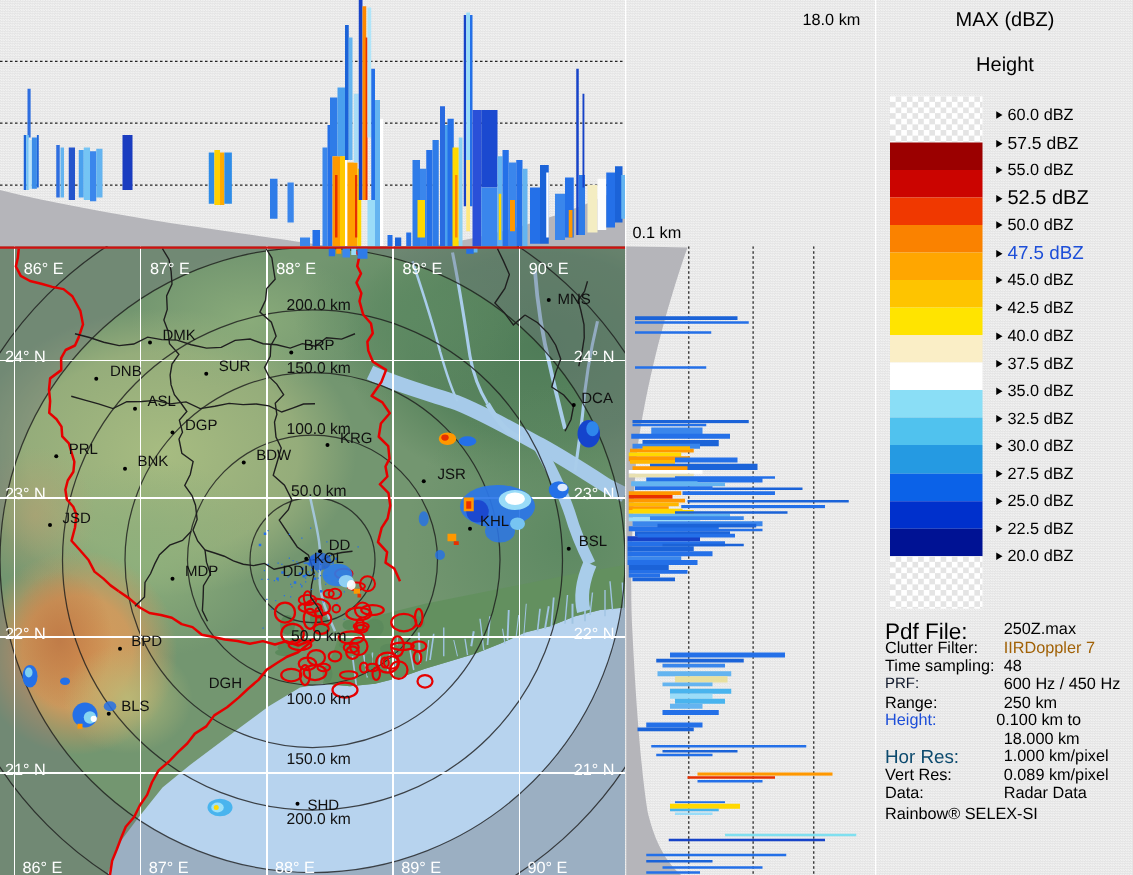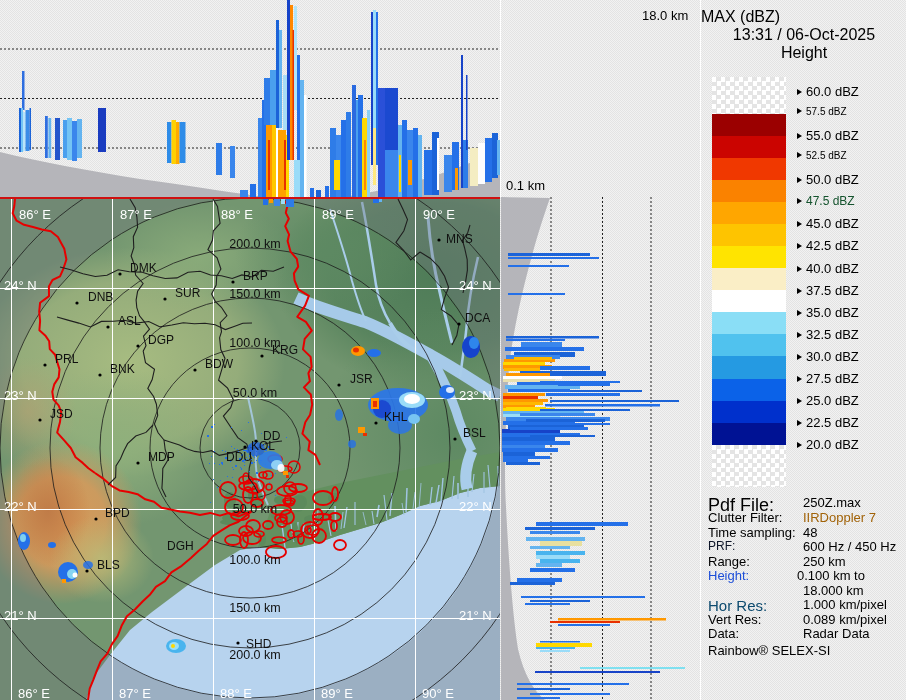--- a/index.html
+++ b/index.html
@@ -504,46 +504,45 @@
 <rect x="36" y="450" width="39" height="2" fill="#49b4ee"></rect>
 <rect x="40" y="453" width="30" height="2" fill="#9adcf8"></rect>
 <rect x="80" y="470" width="105" height="2" fill="#7fe0f0"></rect>
 <rect x="35" y="474" width="125" height="2" fill="#1743c8"></rect>
 <rect x="17" y="486" width="112" height="2" fill="#2470e8"></rect>
 <rect x="17" y="491" width="53" height="2" fill="#1b63d8"></rect>
 <rect x="30" y="496" width="80" height="2" fill="#2470e8"></rect>
 <rect x="17" y="500" width="43" height="2" fill="#2470e8"></rect>
 </svg>
 <div style="position:absolute;left:700px;top:0;width:206px;height:700px;border-left:1px solid #fff">
-<div style="position:absolute;width:206px;text-align:left;font-size:16px;color:#000;white-space:nowrap;top:8px">MAX (dBZ)</div>
-<div style="position:absolute;width:206px;text-align:center;font-size:16px;color:#000;white-space:nowrap;top:26px">13:31 / 06-Oct-2025</div>
+<div style="position:absolute;width:206px;text-align:center;font-size:16px;color:#000;white-space:nowrap;top:8px">MAX (dBZ)</div>
 <div style="position:absolute;width:206px;text-align:center;font-size:16px;color:#000;white-space:nowrap;top:44px">Height</div>
 <div style="position:absolute;left:11px;top:77px;width:74px;height:37px;background:#fff;background-image:conic-gradient(#e4e4e4 25%,transparent 0 50%,#e4e4e4 0 75%,transparent 0);background-size:9px 9px"></div>
 <div style="position:absolute;left:11px;top:114px;width:74px;height:22px;background:#9b0000"></div>
 <div style="position:absolute;left:11px;top:136px;width:74px;height:22px;background:#cb0400"></div>
 <div style="position:absolute;left:11px;top:158px;width:74px;height:22px;background:#f03800"></div>
 <div style="position:absolute;left:11px;top:180px;width:74px;height:22px;background:#fa8200"></div>
 <div style="position:absolute;left:11px;top:202px;width:74px;height:22px;background:#ffa600"></div>
 <div style="position:absolute;left:11px;top:224px;width:74px;height:22px;background:#fec400"></div>
 <div style="position:absolute;left:11px;top:246px;width:74px;height:22px;background:#ffe400"></div>
 <div style="position:absolute;left:11px;top:268px;width:74px;height:22px;background:#faeec6"></div>
 <div style="position:absolute;left:11px;top:290px;width:74px;height:22px;background:#ffffff"></div>
 <div style="position:absolute;left:11px;top:312px;width:74px;height:22px;background:#8adef6"></div>
 <div style="position:absolute;left:11px;top:334px;width:74px;height:22px;background:#50c2ee"></div>
 <div style="position:absolute;left:11px;top:356px;width:74px;height:23px;background:#259ae2"></div>
 <div style="position:absolute;left:11px;top:379px;width:74px;height:22px;background:#0b62e8"></div>
 <div style="position:absolute;left:11px;top:401px;width:74px;height:22px;background:#0030cc"></div>
 <div style="position:absolute;left:11px;top:423px;width:74px;height:22px;background:#001294"></div>
 <div style="position:absolute;left:11px;top:445px;width:74px;height:42px;background:#fff;background-image:conic-gradient(#e4e4e4 25%,transparent 0 50%,#e4e4e4 0 75%,transparent 0);background-size:9px 9px"></div>
 <div style="position:absolute;left:96px;font-size:13px;color:#000;white-space:nowrap;top:83.9px"><span style="display:inline-block;width:0;height:0;border-left:5px solid #000;border-top:3px solid transparent;border-bottom:3px solid transparent;margin-right:4px;vertical-align:1px"></span>60.0 dBZ</div>
-<div style="position:absolute;left:96px;font-size:10px;color:#000;white-space:nowrap;top:106.0px"><span style="display:inline-block;width:0;height:0;border-left:5px solid #000;border-top:3px solid transparent;border-bottom:3px solid transparent;margin-right:4px;vertical-align:1px"></span>57.5 dBZ</div>
+<div style="position:absolute;left:96px;font-size:14px;color:#000;white-space:nowrap;top:106.0px"><span style="display:inline-block;width:0;height:0;border-left:5px solid #000;border-top:3px solid transparent;border-bottom:3px solid transparent;margin-right:4px;vertical-align:1px"></span>57.5 dBZ</div>
 <div style="position:absolute;left:96px;font-size:13px;color:#000;white-space:nowrap;top:128.0px"><span style="display:inline-block;width:0;height:0;border-left:5px solid #000;border-top:3px solid transparent;border-bottom:3px solid transparent;margin-right:4px;vertical-align:1px"></span>55.0 dBZ</div>
-<div style="position:absolute;left:96px;font-size:10px;color:#000;white-space:nowrap;top:150.1px"><span style="display:inline-block;width:0;height:0;border-left:5px solid #000;border-top:3px solid transparent;border-bottom:3px solid transparent;margin-right:4px;vertical-align:1px"></span>52.5 dBZ</div>
+<div style="position:absolute;left:96px;font-size:16px;color:#000;white-space:nowrap;top:150.1px"><span style="display:inline-block;width:0;height:0;border-left:5px solid #000;border-top:3px solid transparent;border-bottom:3px solid transparent;margin-right:4px;vertical-align:1px"></span>52.5 dBZ</div>
 <div style="position:absolute;left:96px;font-size:13px;color:#000;white-space:nowrap;top:172.2px"><span style="display:inline-block;width:0;height:0;border-left:5px solid #000;border-top:3px solid transparent;border-bottom:3px solid transparent;margin-right:4px;vertical-align:1px"></span>50.0 dBZ</div>
-<div style="position:absolute;left:96px;font-size:12px;color:#14532d;white-space:nowrap;top:194.2px"><span style="display:inline-block;width:0;height:0;border-left:5px solid #000;border-top:3px solid transparent;border-bottom:3px solid transparent;margin-right:4px;vertical-align:1px"></span>47.5 dBZ</div>
+<div style="position:absolute;left:96px;font-size:15px;color:#1d4ed8;white-space:nowrap;top:194.2px"><span style="display:inline-block;width:0;height:0;border-left:5px solid #000;border-top:3px solid transparent;border-bottom:3px solid transparent;margin-right:4px;vertical-align:1px"></span>47.5 dBZ</div>
 <div style="position:absolute;left:96px;font-size:13px;color:#000;white-space:nowrap;top:216.3px"><span style="display:inline-block;width:0;height:0;border-left:5px solid #000;border-top:3px solid transparent;border-bottom:3px solid transparent;margin-right:4px;vertical-align:1px"></span>45.0 dBZ</div>
 <div style="position:absolute;left:96px;font-size:13px;color:#000;white-space:nowrap;top:238.4px"><span style="display:inline-block;width:0;height:0;border-left:5px solid #000;border-top:3px solid transparent;border-bottom:3px solid transparent;margin-right:4px;vertical-align:1px"></span>42.5 dBZ</div>
 <div style="position:absolute;left:96px;font-size:13px;color:#000;white-space:nowrap;top:260.5px"><span style="display:inline-block;width:0;height:0;border-left:5px solid #000;border-top:3px solid transparent;border-bottom:3px solid transparent;margin-right:4px;vertical-align:1px"></span>40.0 dBZ</div>
 <div style="position:absolute;left:96px;font-size:13px;color:#000;white-space:nowrap;top:282.5px"><span style="display:inline-block;width:0;height:0;border-left:5px solid #000;border-top:3px solid transparent;border-bottom:3px solid transparent;margin-right:4px;vertical-align:1px"></span>37.5 dBZ</div>
 <div style="position:absolute;left:96px;font-size:13px;color:#000;white-space:nowrap;top:304.6px"><span style="display:inline-block;width:0;height:0;border-left:5px solid #000;border-top:3px solid transparent;border-bottom:3px solid transparent;margin-right:4px;vertical-align:1px"></span>35.0 dBZ</div>
 <div style="position:absolute;left:96px;font-size:13px;color:#000;white-space:nowrap;top:326.7px"><span style="display:inline-block;width:0;height:0;border-left:5px solid #000;border-top:3px solid transparent;border-bottom:3px solid transparent;margin-right:4px;vertical-align:1px"></span>32.5 dBZ</div>
 <div style="position:absolute;left:96px;font-size:13px;color:#000;white-space:nowrap;top:348.7px"><span style="display:inline-block;width:0;height:0;border-left:5px solid #000;border-top:3px solid transparent;border-bottom:3px solid transparent;margin-right:4px;vertical-align:1px"></span>30.0 dBZ</div>
 <div style="position:absolute;left:96px;font-size:13px;color:#000;white-space:nowrap;top:370.8px"><span style="display:inline-block;width:0;height:0;border-left:5px solid #000;border-top:3px solid transparent;border-bottom:3px solid transparent;margin-right:4px;vertical-align:1px"></span>27.5 dBZ</div>
 <div style="position:absolute;left:96px;font-size:13px;color:#000;white-space:nowrap;top:392.9px"><span style="display:inline-block;width:0;height:0;border-left:5px solid #000;border-top:3px solid transparent;border-bottom:3px solid transparent;margin-right:4px;vertical-align:1px"></span>25.0 dBZ</div>
 <div style="position:absolute;left:96px;font-size:13px;color:#000;white-space:nowrap;top:415.0px"><span style="display:inline-block;width:0;height:0;border-left:5px solid #000;border-top:3px solid transparent;border-bottom:3px solid transparent;margin-right:4px;vertical-align:1px"></span>22.5 dBZ</div>

